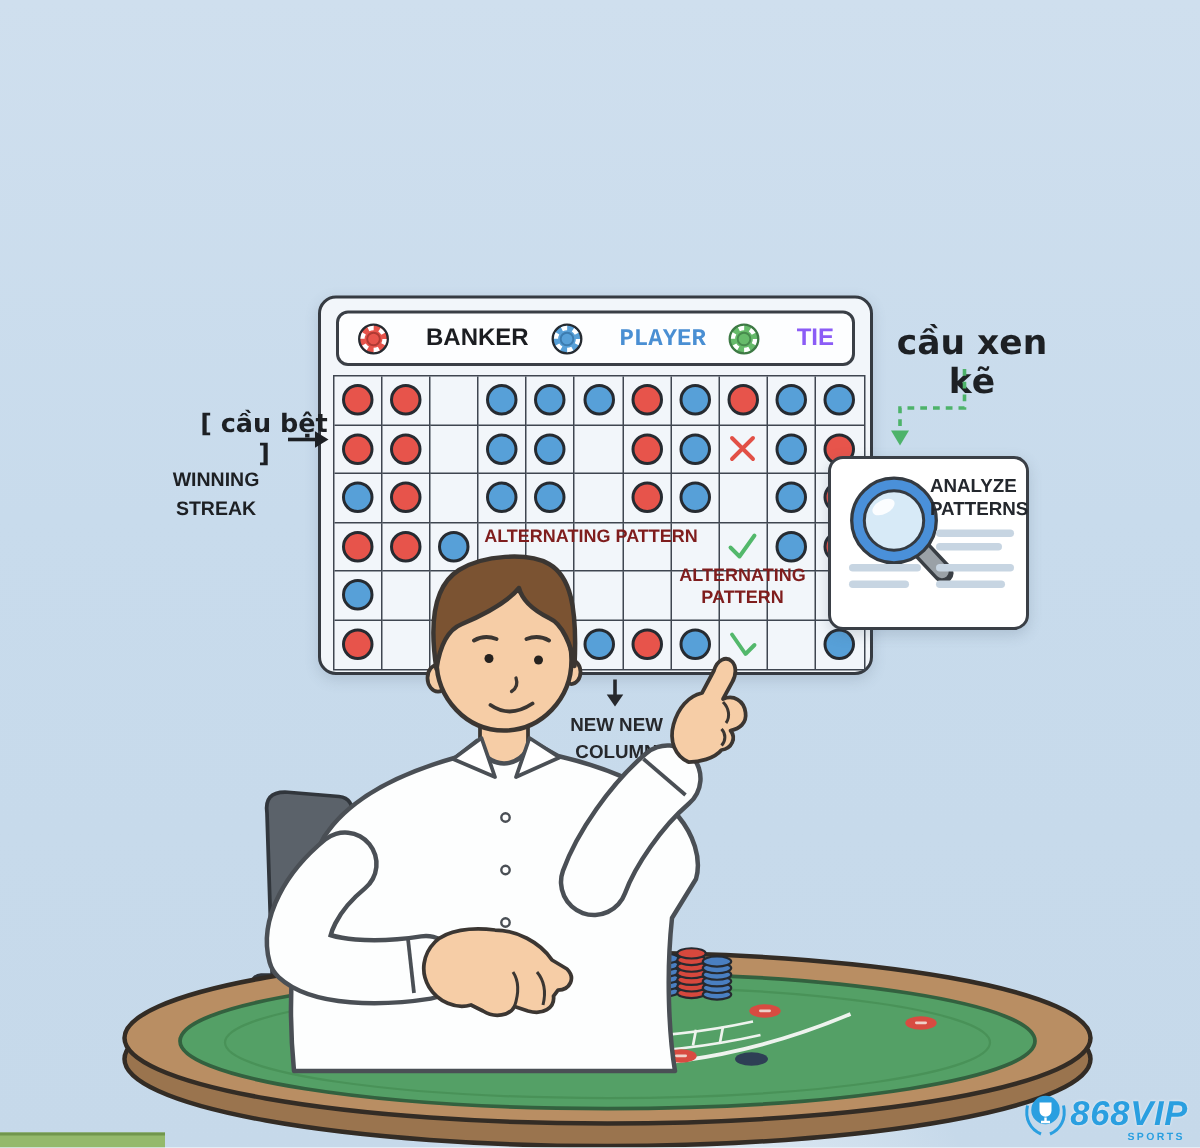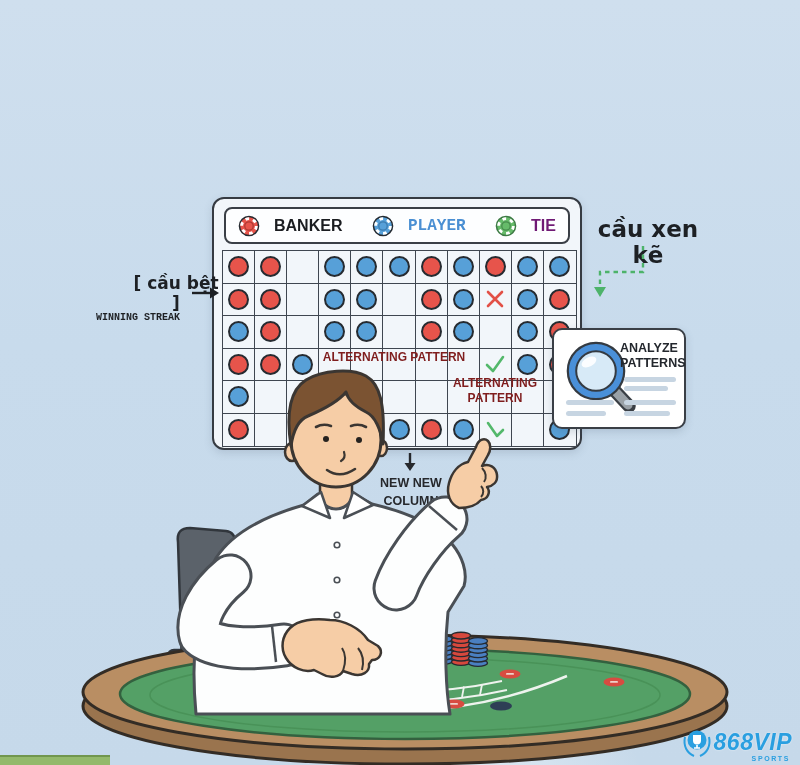--- a/index.html
+++ b/index.html
@@ -17,23 +17,23 @@
   .title { position:absolute; top:46px; left:0; right:0; text-align:center;
     font-size:34px; line-height:1.24; font-weight:800; color:#16181b; letter-spacing:.4px; }
 
   
   .grid-card { position:absolute; left:212px; top:197px; width:370px; height:253px;
     background:#f2f6fa; border:2px solid #363b42; border-radius:12px;
     box-shadow:0 3px 9px rgba(70,90,110,.18); }
   .legend { position:absolute; left:10px; top:8px; width:346px; height:37px;
     background:#fdfeff; border:2px solid #3a3f46; border-radius:8px;
     display:flex; align-items:center; justify-content:space-between; padding:0 12px; }
-  .leg-item { display:flex; align-items:center; gap:14px; font-weight:800; font-size:16px; }
+  .leg-item { display:flex; align-items:center; gap:24px; font-weight:800; font-size:16px; }
   .leg-item svg { width:22px; height:22px; }
-  .leg-banker { color:#1b1d21; } .leg-player { color:#4a8fd3;font-family:Liberation Mono, monospace; } .leg-tie { color:#701a75; }
+  .leg-banker { color:#1b1d21; } .leg-player { color:#4a8fd3;font-family:Liberation Mono, monospace; } .leg-tie { color:#8b5cf6; }
 
   .road-grid { position:absolute; left:8px; top:51px;
     display:grid; grid-template-columns:repeat(11,32.1px); grid-template-rows:repeat(6,32.5px);
     border:1px solid #3f4650; }
   .cell { display:flex; align-items:center; justify-content:center;
     border-right:1px solid #3f4650; border-bottom:1px solid #3f4650; }
   .cell:nth-child(11n) { border-right:none; }
   .cell:nth-child(n+56) { border-bottom:none; }
   .dot { width:21px; height:21px; border-radius:50%; border:2px solid #262b31; }
   .dot.red { background:#e7544b; } .dot.blue { background:#57a0d8; }
@@ -42,30 +42,30 @@
   .mk.x path { stroke:#e25046; } .mk.c path { stroke:#53b86b; }
 
   .grid-label { position:absolute; font-weight:800; color:#7f1d1d; text-align:center; z-index:3; }
   .alt1 { left:310px; top:350px; width:168px; font-size:12px; }
   .alt2 { left:449px; top:376px; width:92px; font-size:12px; line-height:1.25; }
 
   
   .ann { position:absolute; color:#1d2024; z-index:3; }
   .streak-vi { left:98px; top:273px; width:96px; text-align:center; font-size:17px; font-weight:600;
     font-family:"DejaVu Sans","Liberation Sans",sans-serif;margin-left:30px; }
-  .streak-en { left:96px; top:311px; width:96px; text-align:left; font-size:10px; font-weight:800; line-height:1.45;font-family:Liberation Mono, monospace; }
+  .streak-en { left:96px; top:311px; width:96px; text-align:center; font-size:13px; font-weight:800; line-height:1.45; }
   .alt-vi { left:590px; top:216px; width:116px; text-align:center; font-size:23px; font-weight:600;
     font-family:"DejaVu Sans","Liberation Sans",sans-serif; }
   .new-col { left:360px; top:474px; width:102px; text-align:center; font-size:12.5px; font-weight:800; line-height:1.45; color:#26282c; }
   .arrow-svg { position:absolute; z-index:3; }
 
   
-  .analyze-card { position:absolute; left:552px; top:304px; width:134px; height:101px;
+  .analyze-card { position:absolute; left:552px; top:304px; width:134px; height:116px;
     background:#ffffff; border:2.5px solid #3a3f46; border-radius:10px;
-    box-shadow:0 3px 9px rgba(70,90,110,.2); z-index:4;margin-top:24px; }
+    box-shadow:0 3px 9px rgba(70,90,110,.2); z-index:4; }
   .an-title { position:absolute; left:66px; top:11px; width:62px;
     font-size:12.5px; font-weight:800; color:#23272d; line-height:1.18; }
   .an-line { position:absolute; height:5px; border-radius:2.5px; background:#c7d5e2; }
   .an-l1{left:70px;top:47px;width:52px;} .an-l2{left:70px;top:56px;width:44px;}
   .an-l3{left:12px;top:70px;width:48px;} .an-l4{left:12px;top:81px;width:40px;}
   .an-l5{left:70px;top:70px;width:52px;} .an-l6{left:70px;top:81px;width:46px;}
   .mag { position:absolute; left:2px; top:4px; }
 
   
   .scene { position:absolute; inset:0; z-index:5; pointer-events:none; }

